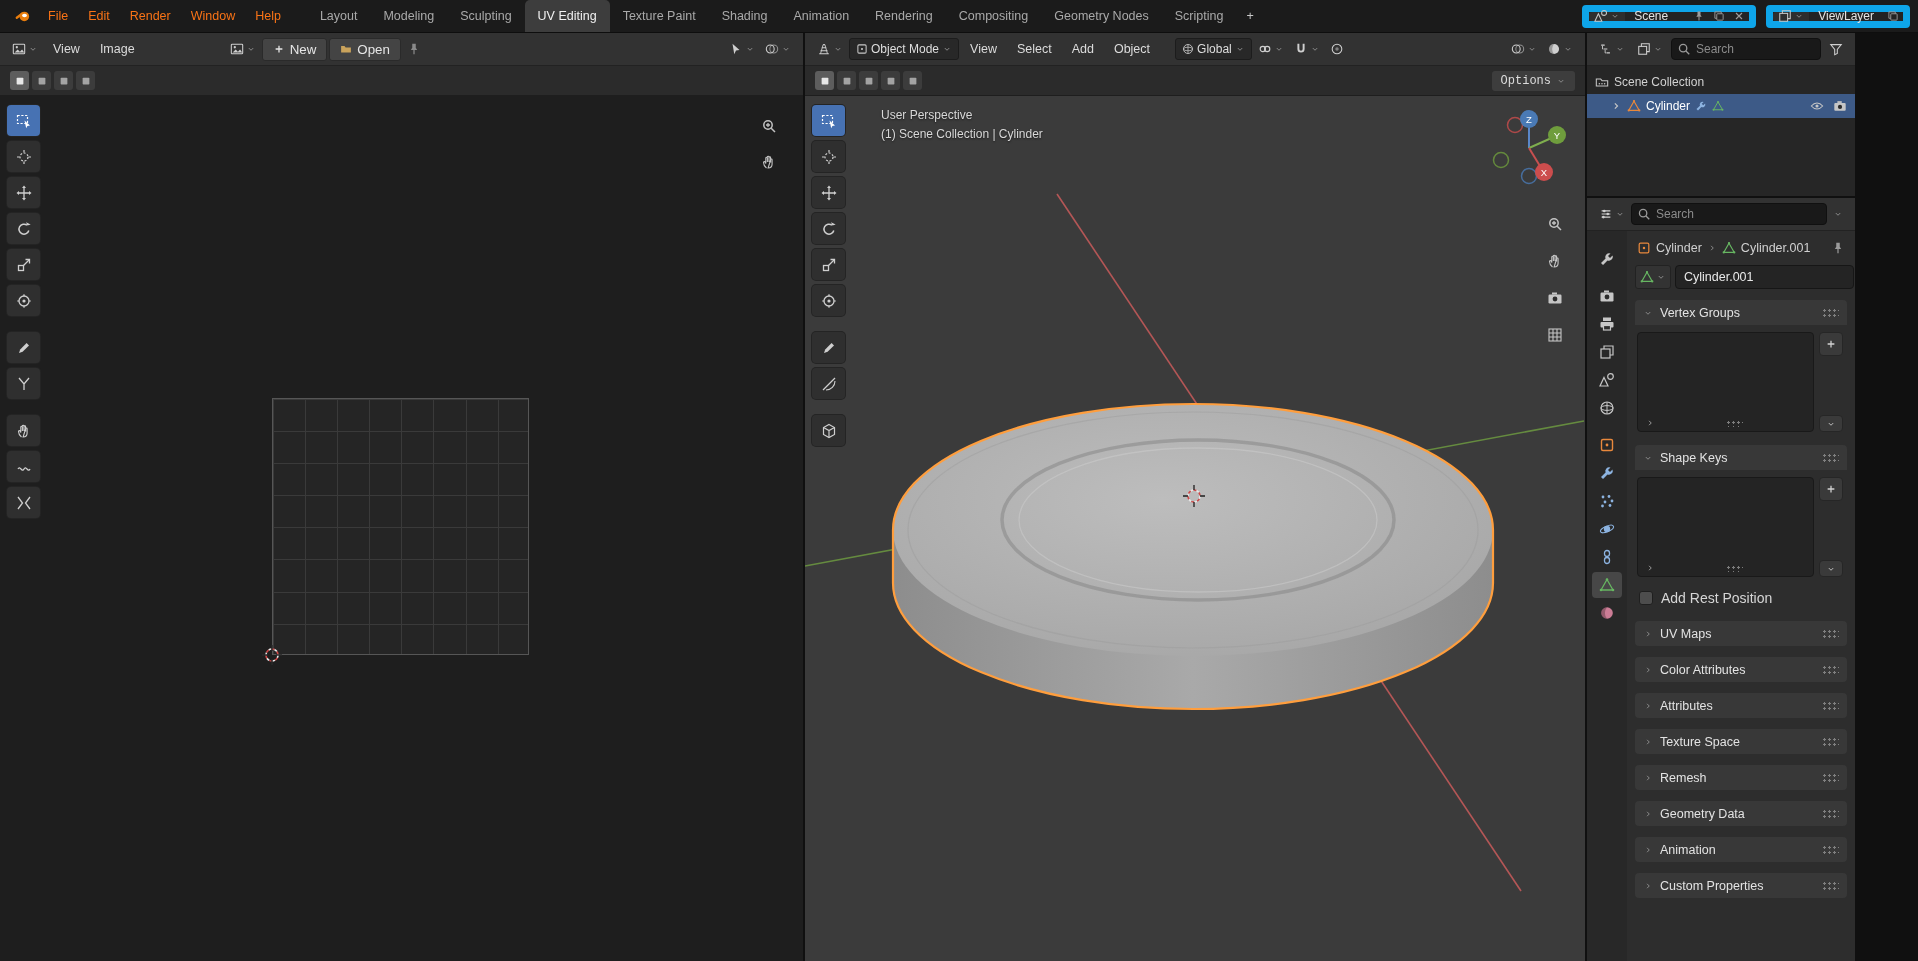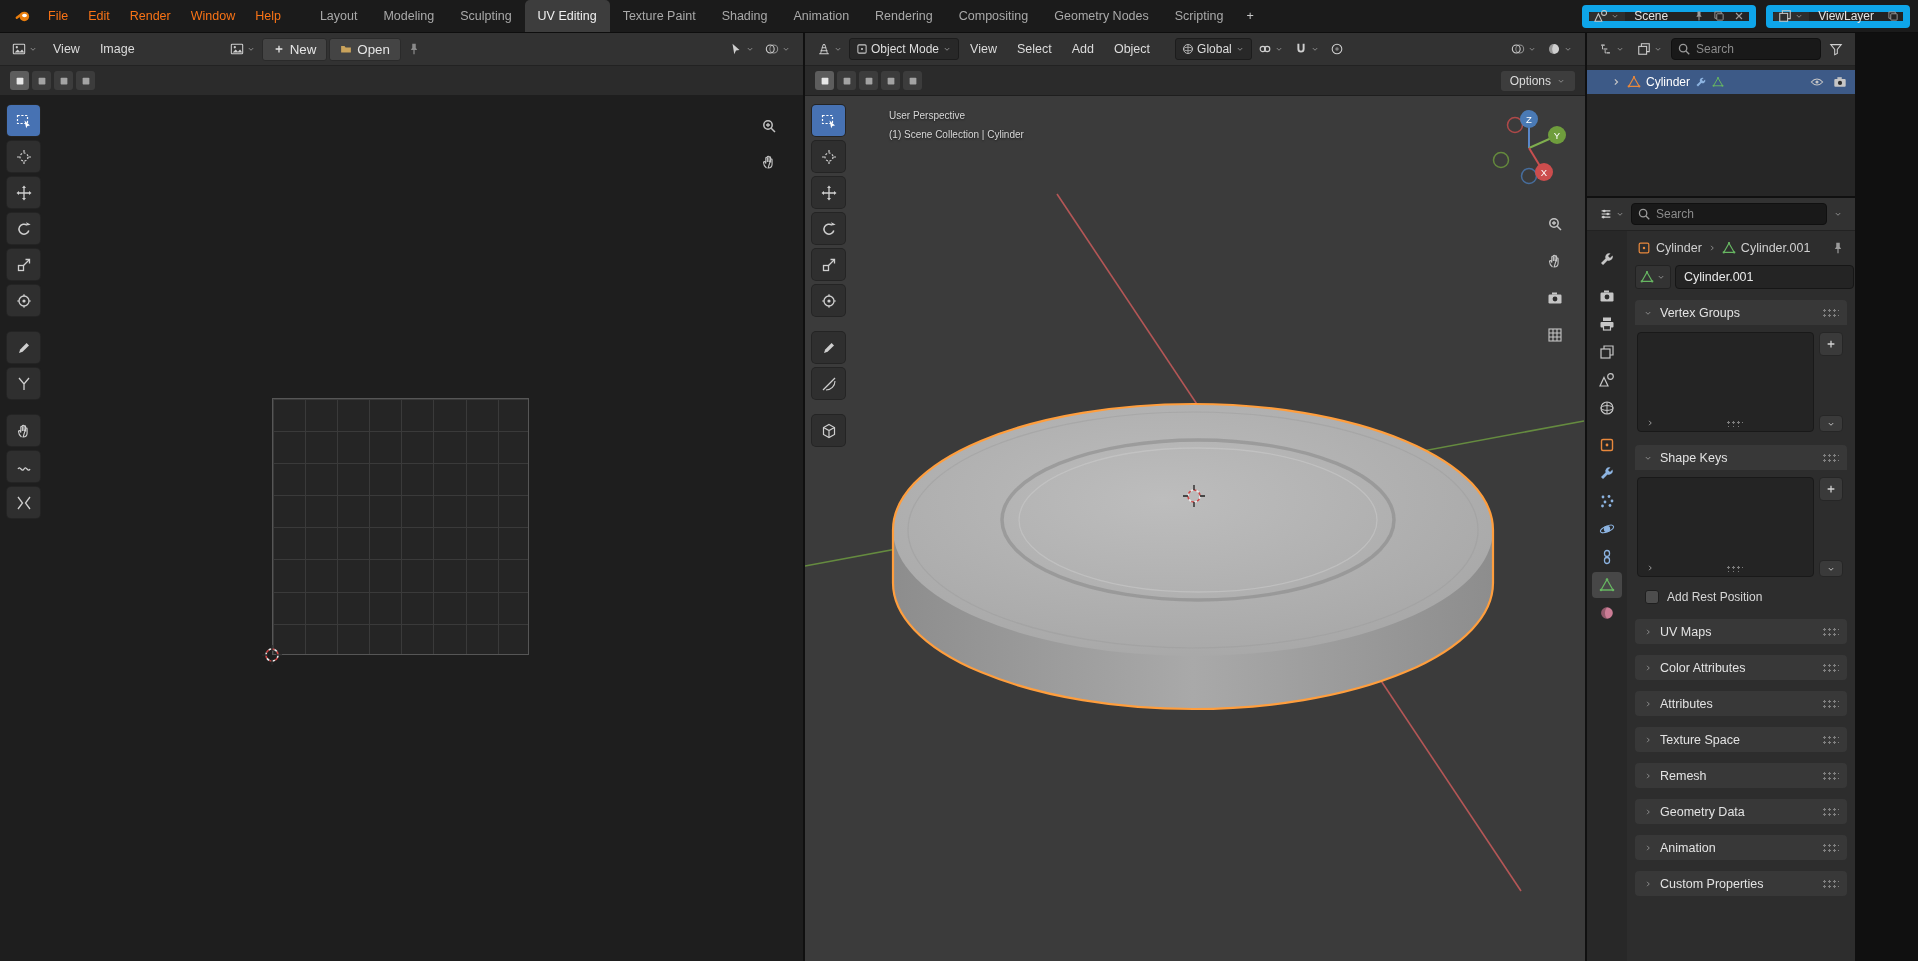--- a/index.html
+++ b/index.html
@@ -39,42 +39,42 @@
   .ed-header { height:33px; background:#323232; border-bottom:1px solid #222; display:flex; align-items:center; padding:0 8px; gap:2px; flex:0 0 auto; }
   .ed-chip { display:flex; align-items:center; gap:2px; padding:3px 4px; border-radius:3px; color:#cfcfcf; }
   .hmenu { padding:0 9px; line-height:32px; font-size:12.5px; color:#dcdcdc; }
   .hbtn { display:flex; align-items:center; gap:5px; background:#444; border:1px solid #2a2a2a; border-radius:3px; padding:3px 10px; color:#e6e6e6; }
   .dd { display:flex; align-items:center; gap:3px; background:#282828; border:1px solid #1c1c1c; border-radius:3px; padding:3px 6px; color:#dedede; }
   .hspacer { flex:1; }
 
   .ts-row { height:30px; background:#2b2b2b; border-bottom:1px solid #1e1e1e; display:flex; align-items:center; padding:0 10px; gap:3px; flex:0 0 auto; }
   .mode-btn { width:19px; height:19px; background:#3c3c3c; border-radius:3px; display:flex; align-items:center; justify-content:center; color:#b5b5b5; }
   .mode-btn.active { background:#5d5d5d; color:#fff; }
-  .options-btn { margin-left:auto; display:flex; align-items:center; gap:5px; background:#3d3d3d; border-radius:3px; padding:3px 9px; color:#dcdcdc; }
+  .options-btn { margin-left:auto; display:flex; align-items:center; gap:5px; background:#3d3d3d; border-radius:3px; padding:3px 9px; color:#dcdcdc;font-family:Liberation Mono, monospace; }
 
   .canvas { position:relative; flex:1; overflow:hidden; }
   .uv-canvas { background:#1e1e1e; }
   .vp-canvas { background:#3b3b3b; }
 
   .vtoolbar { position:absolute; left:7px; top:9px; display:flex; flex-direction:column; gap:5px; z-index:5; }
   .tool-btn { width:33px; height:31px; background:#2f2f2f; box-shadow:0 0 0 1px #242424; border-radius:4px; display:flex; align-items:center; justify-content:center; color:#cfcfcf; }
   .tool-btn.active { background:#4772b3; color:#fff; }
   .tool-btn.gap { margin-top:11px; }
 
   .float-ic { position:absolute; color:#c2c2c2; z-index:4; }
 
   
   .uv-grid { position:absolute; left:272px; top:302px; width:257px; height:257px; border:1px solid #565656;
     background-color:rgba(255,255,255,0.03);
     background-image:repeating-linear-gradient(to right, #3a3a3a 0 1px, transparent 1px 32.1px),
                      repeating-linear-gradient(to bottom, #3a3a3a 0 1px, transparent 1px 32.1px); }
   .cursor2d { position:absolute; left:262px; top:549px; z-index:3; }
 
   
-  .vp-text { position:absolute; left:84px; top:10px; z-index:4; color:#d8d8d8; font-size:10px; text-shadow:0 1px 2px rgba(0,0,0,.55); line-height:19px; }
+  .vp-text { position:absolute; left:76px; top:10px; z-index:4; color:#d8d8d8; font-size:12px; text-shadow:0 1px 2px rgba(0,0,0,.55); line-height:19px; }
   .gizmo { position:absolute; right:10px; top:6px; z-index:5; }
   .vp-ctrls { position:absolute; right:22px; top:120px; z-index:5; display:flex; flex-direction:column; gap:21px; color:#c5c5c5; }
 
   
   #outliner { height:163px; background:#262626; display:flex; flex-direction:column; }
   #outliner .ed-header { gap:4px; }
   .search-box { position:relative; flex:1; }
   .search-box input { width:100%; height:22px; background:#191919; border:1px solid #101010; border-radius:4px; color:#cfcfcf; padding:0 6px 0 24px; font-size:12px; outline:none; font-family:"Liberation Sans",sans-serif; }
   .search-box input::placeholder { color:#8b8b8b; }
   .search-box .mag { position:absolute; left:6px; top:4px; color:#9a9a9a; }
@@ -105,21 +105,21 @@
   .phead.open { border-radius:4px 4px 0 0; }
   .grip { margin-left:auto; width:17px; height:9px; background-image:radial-gradient(circle, #8d8d8d 1px, transparent 1.3px); background-size:5px 5px; opacity:.85; }
   .pbody { padding:7px 2px 2px; }
   .list-row { display:flex; gap:5px; }
   .list-well { flex:1; height:100px; background:#242424; border:1px solid #191919; border-radius:4px; position:relative; }
   .well-exp { position:absolute; left:7px; bottom:3px; color:#9a9a9a; }
   .well-grip { position:absolute; left:50%; bottom:4px; width:17px; height:7px; background-image:radial-gradient(circle, #7d7d7d 1px, transparent 1.3px); background-size:5px 5px; }
   .side-btns { width:26px; display:flex; flex-direction:column; gap:4px; }
   .sq-btn { width:24px; height:24px; background:#3a3a3a; border:1px solid #262626; border-radius:4px; display:flex; align-items:center; justify-content:center; color:#d2d2d2; }
   .dd-btn { width:24px; height:17px; margin-top:auto; background:#3a3a3a; border:1px solid #262626; border-radius:4px; display:flex; align-items:center; justify-content:center; color:#bdbdbd; }
-  .check-row { display:flex; align-items:center; gap:8px; margin:13px 8px 2px; color:#d6d6d6; font-size:12px; }
+  .check-row { display:flex; align-items:center; gap:8px; margin:13px 2px 2px; color:#d6d6d6; font-size:14px; }
   .checkbox { width:14px; height:14px; background:#4d4d4d; border:1px solid #1f1f1f; border-radius:3px; }
 </style>
 </head>
 <body>
 
 <svg width="0" height="0" style="position:absolute" aria-hidden="true">
   <defs>
     <symbol id="ic-logo" viewBox="0 0 18 18">
         <path d="M2 11l6-4.5" stroke="#e87d0d" stroke-width="2.6" stroke-linecap="round"></path>
         <circle cx="10.5" cy="9.5" r="5.4" fill="#e87d0d"></circle>
@@ -823,20 +823,26 @@
               </span>
             <input placeholder="Search" style="">
           </div>
           <span class="ed-chip">
               <svg class="ic">
                 <use href="#ic-funnel"></use>
               </svg>
             </span>
         </div>
         <div class="out-body">
+          <div class="out-row">
+            <svg class="ic lt">
+                <use href="#ic-collection"></use>
+              </svg>
+            <span>Scene Collection</span>
+          </div>
           <div class="out-row selected">
             <span class="indent"></span>
             <svg class="ic12 lt">
                 <use href="#ic-chevright"></use>
               </svg>
             <svg class="ic orange">
                 <use href="#ic-tri"></use>
               </svg>
             <span>Cylinder</span>
             <svg class="ic12 blue">

